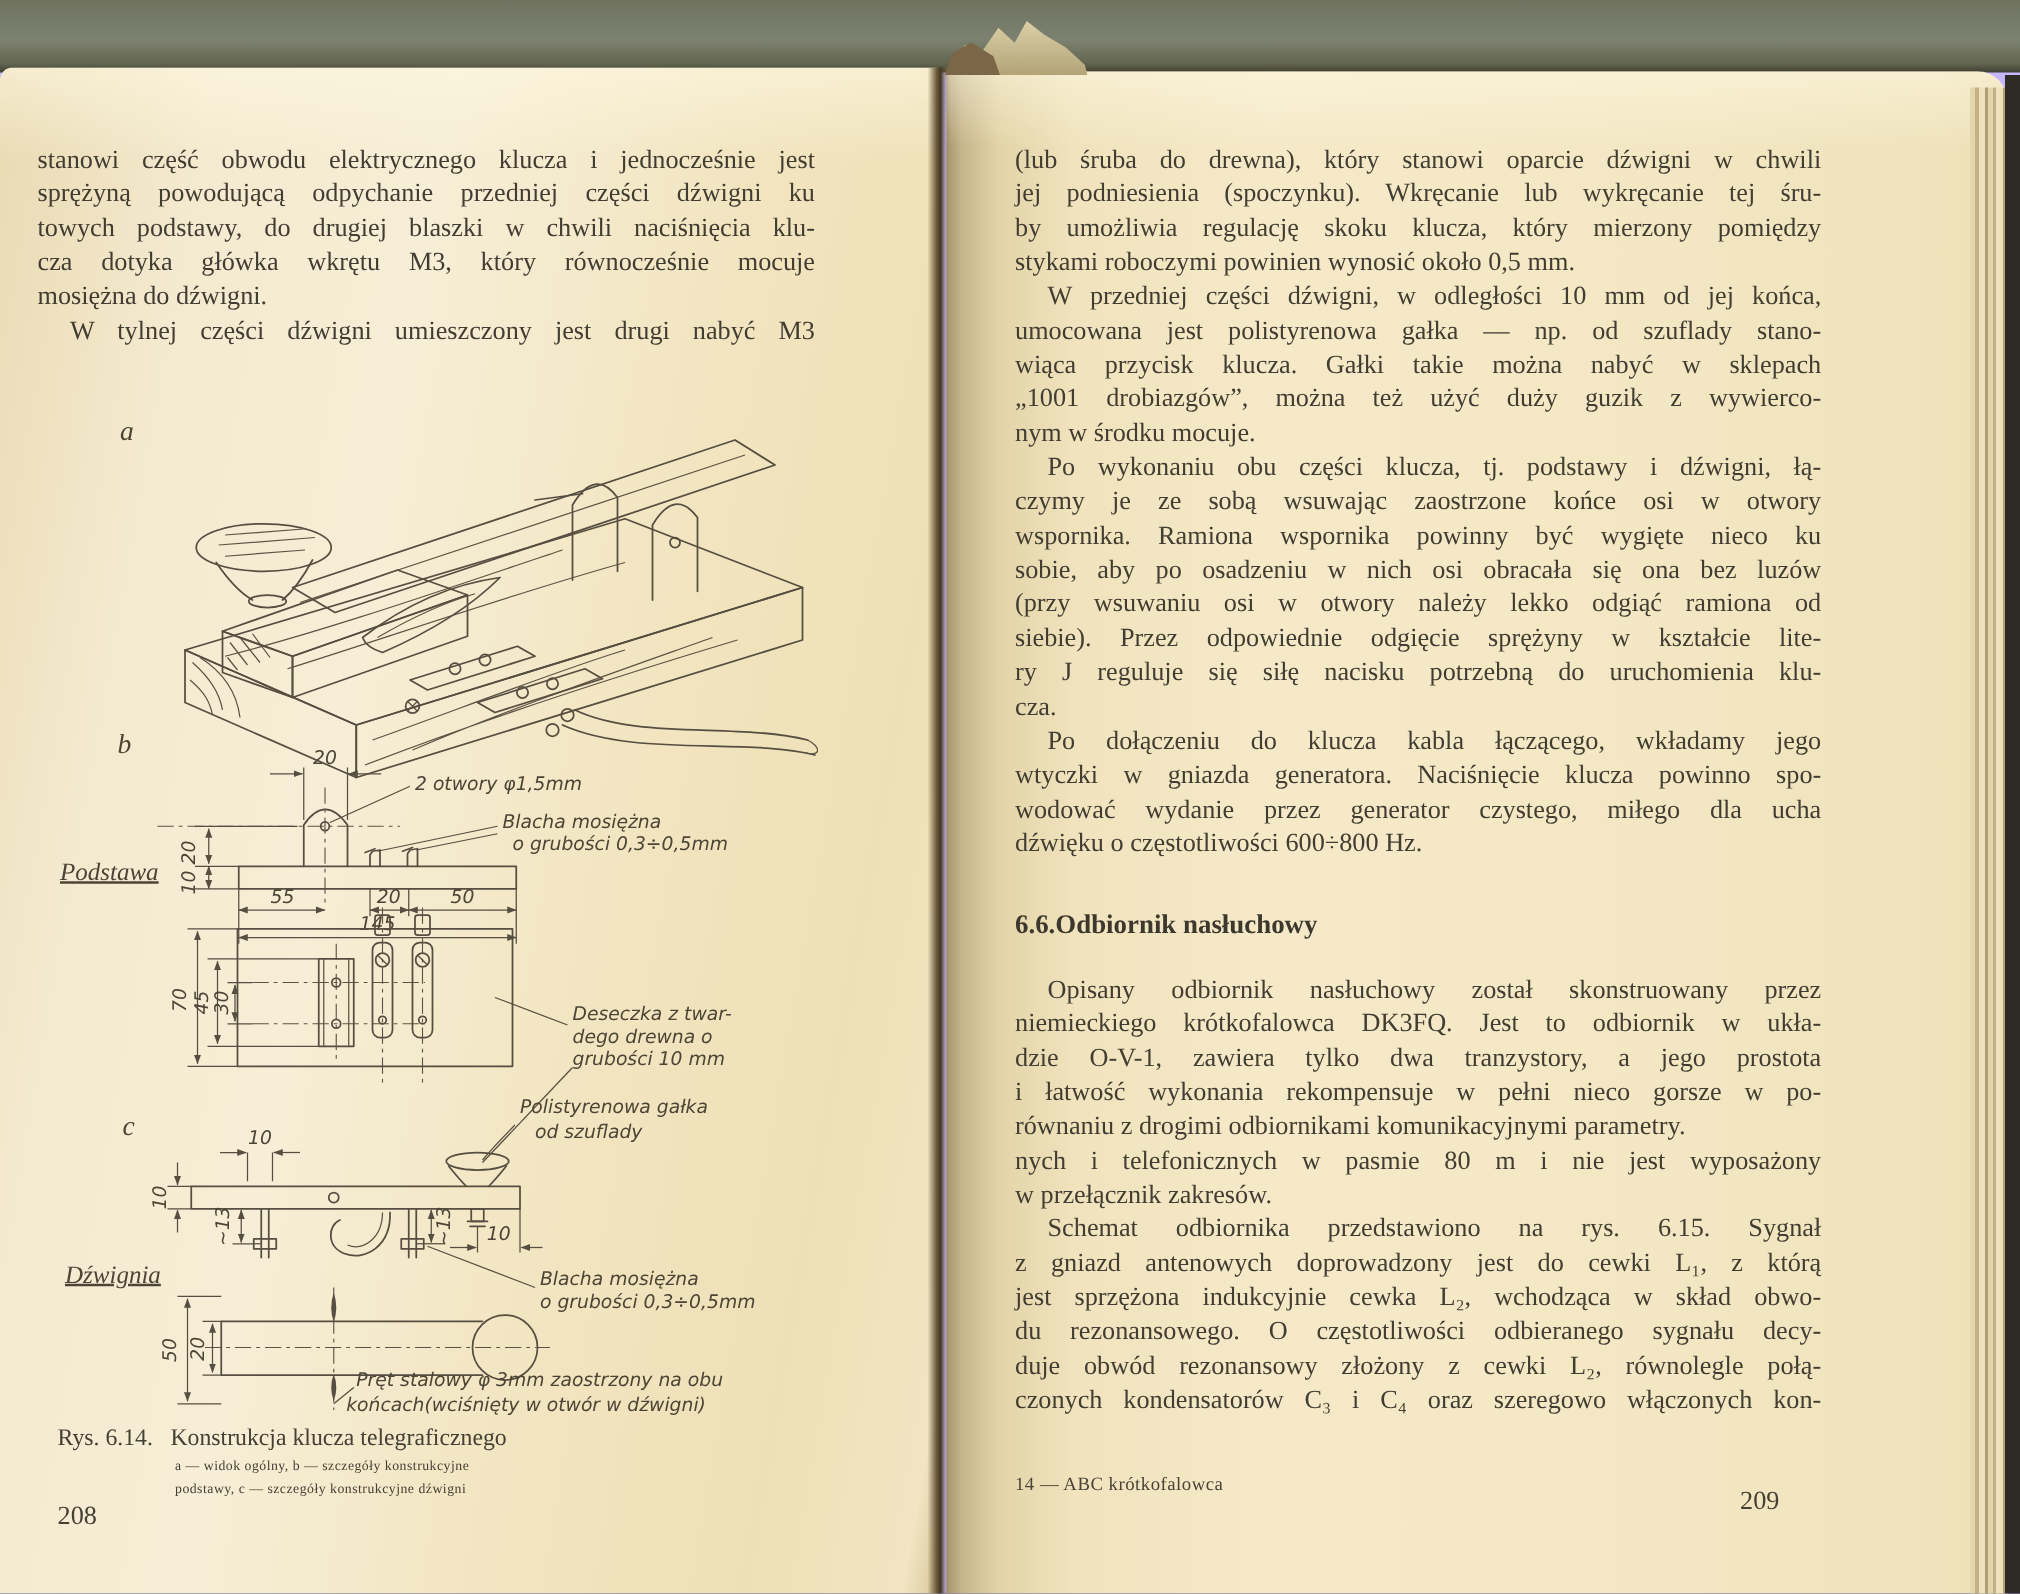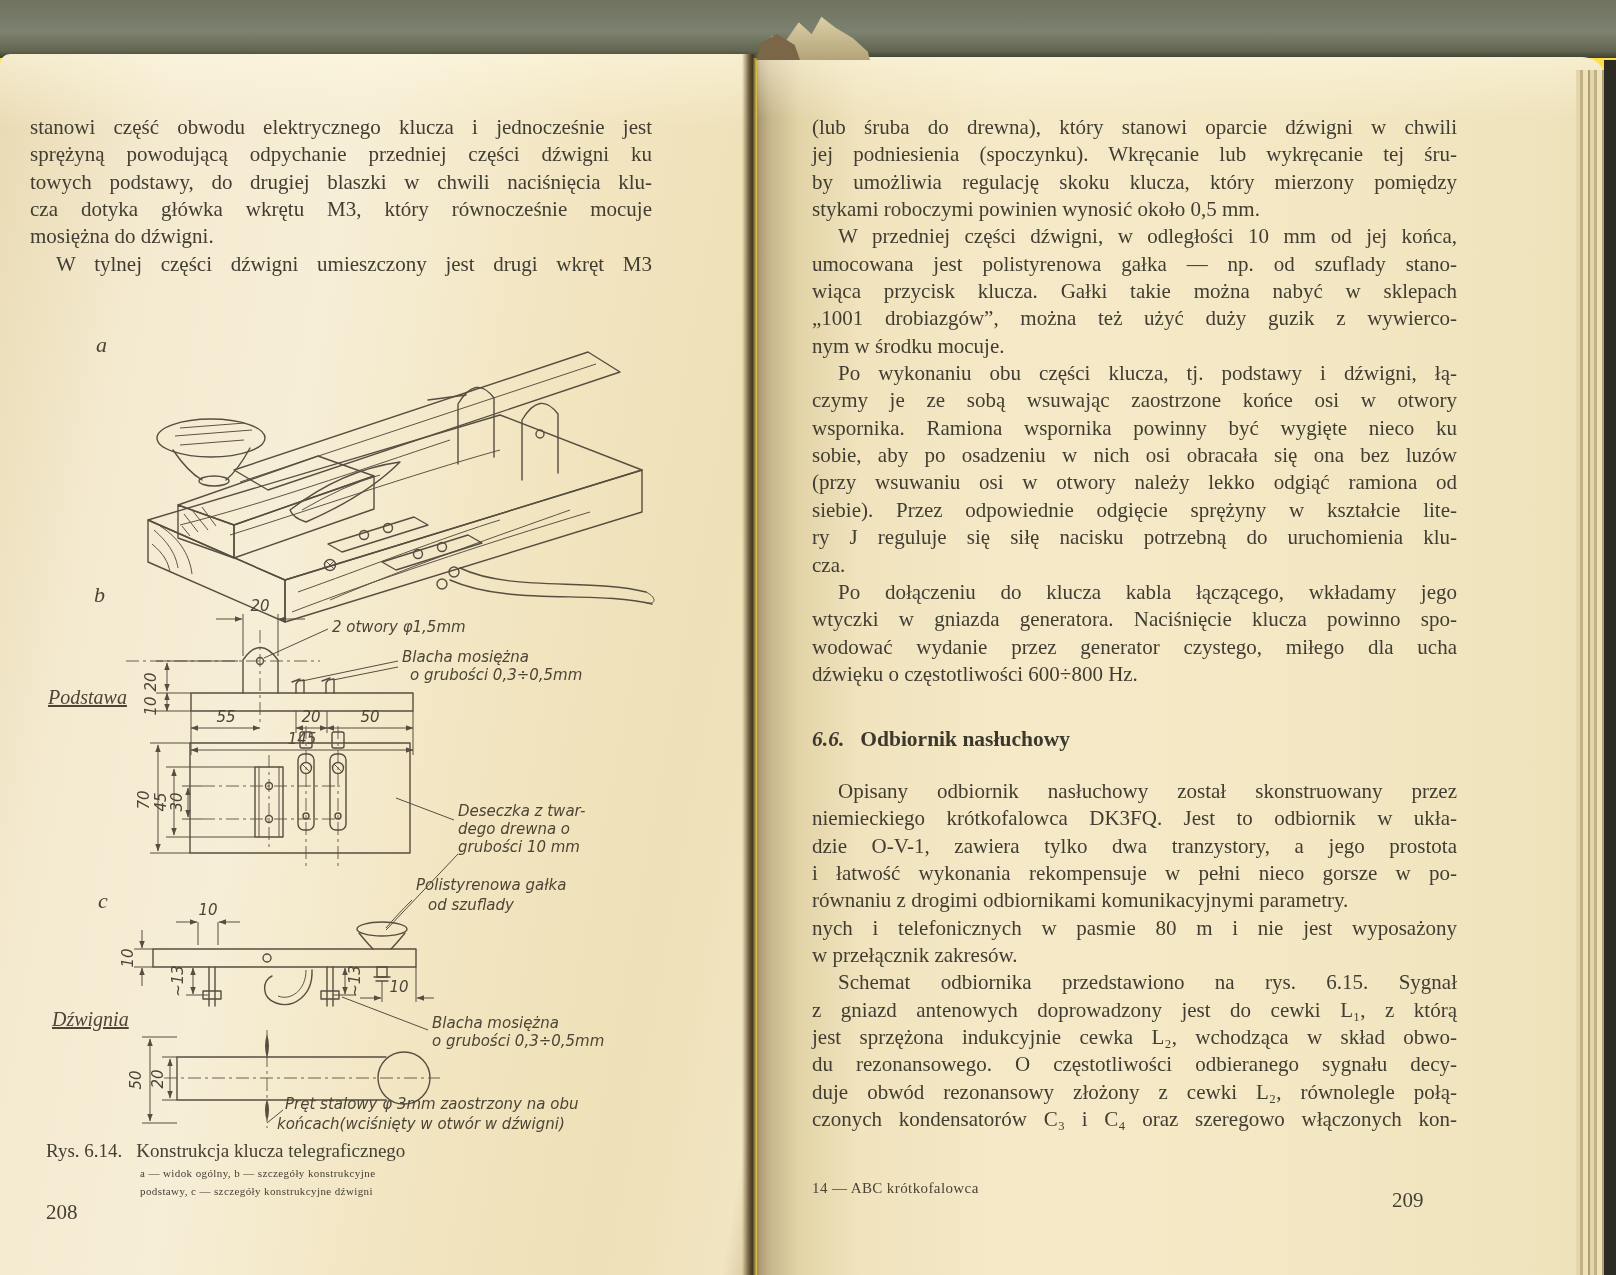--- a/index.html
+++ b/index.html
@@ -1,17 +1,17 @@
 <!DOCTYPE html>
 <html><head>
 <meta charset="utf-8">
 <style>
   html,body{margin:0;padding:0;background:#3a392f;}
   #canvas{position:relative;width:1616px;height:1275px;overflow:hidden;
-    background:#fde047;font-family:"Liberation Serif","DejaVu Serif",serif;}
+    background:#c4b5fd;font-family:"Liberation Serif","DejaVu Serif",serif;}
   
   .scan-strip{position:absolute;left:0;top:0;width:1616px;height:58px;
     background:linear-gradient(180deg,#6e725f 0%,#7d8270 55%,#62654f 88%,#3f3f33 100%);}
   .speck{position:absolute;border-radius:50%;background:#8a5a28;opacity:.8;}
   
   .page-left{position:absolute;left:0;top:54px;width:750px;height:1221px;
     border-top-left-radius:10px;
     background:
       linear-gradient(180deg,rgba(255,250,228,.55) 0%,rgba(255,250,228,0) 6%),
       linear-gradient(100deg,#e9dab2 0%,#f4ead0 18%,#f6eed6 38%,#f2e5c1 62%,#eee0b6 84%,#f1e5c2 97%,#d9c89d 100%);}
@@ -31,21 +31,21 @@
     clip-path:polygon(2% 100%,9% 48%,21% 62%,34% 18%,46% 44%,55% 6%,68% 30%,84% 52%,98% 82%,100% 100%,0 100%);}
   .tab2{position:absolute;left:756px;top:34px;width:44px;height:26px;background:#7b6647;
     clip-path:polygon(0 100%,12% 35%,48% 0,88% 42%,100% 100%);}
   
   .textcol{position:absolute;color:#423d32;font-size:21px;}
   .para{margin:0;}
   .bline{height:27.35px;line-height:27.35px;text-align:justify;text-align-last:justify;white-space:normal;}
   .bline.last{text-align-last:left;}
   .bline.ind{text-indent:26px;}
   .heading{position:absolute;color:#3d382d;font-size:21.5px;font-weight:bold;}
-  .heading .hnum{margin-right:16px;font-style:italic;}
+  .heading .hnum{margin-right:0;}
   .caption{position:absolute;color:#454034;font-size:19px;}
   .caption .cnum{margin-right:14px;}
   .caption-sub{position:absolute;color:#454034;font-size:11px;letter-spacing:.4px;}
   .pagenum{position:absolute;color:#454034;font-size:21px;}
   .footnote{position:absolute;color:#4a4437;font-size:15px;letter-spacing:.4px;}
   
   #fig{position:absolute;left:30px;top:330px;}
   .sk,.skf{stroke:#564e40;stroke-width:1.4;fill:none;stroke-linecap:round;stroke-linejoin:round;}
   .thin{stroke:#5c5344;stroke-width:1;fill:none;}
   .dim{stroke:#564e40;stroke-width:1;fill:none;}
@@ -75,21 +75,21 @@
 
   <div class="textcol" style="left:30px;top:114px;width:622px;">
       <div class="para">
         <div class="bline">stanowi część obwodu elektrycznego klucza i jednocześnie jest</div>
         <div class="bline">sprężyną powodującą odpychanie przedniej części dźwigni ku</div>
         <div class="bline">towych podstawy, do drugiej blaszki w chwili naciśnięcia klu-</div>
         <div class="bline">cza dotyka główka wkrętu M3, który równocześnie mocuje</div>
         <div class="bline last">mosiężna do dźwigni.</div>
       </div>
       <div class="para">
-        <div class="bline ind">W tylnej części dźwigni umieszczony jest drugi wkręt M3</div>
+        <div class="bline ind">W tylnej części dźwigni umieszczony jest drugi nabyć M3</div>
       </div>
     </div>
 
   <svg id="fig" width="650" height="830" viewBox="0 0 650 830">
     <defs>
       <marker id="ar" viewBox="0 0 10 10" refX="9" refY="5" markerWidth="8" markerHeight="8" orient="auto-start-reverse">
         <path d="M0,1.5 L9.5,5 L0,8.5 z" fill="#564e40"></path>
       </marker>
     </defs>
 

